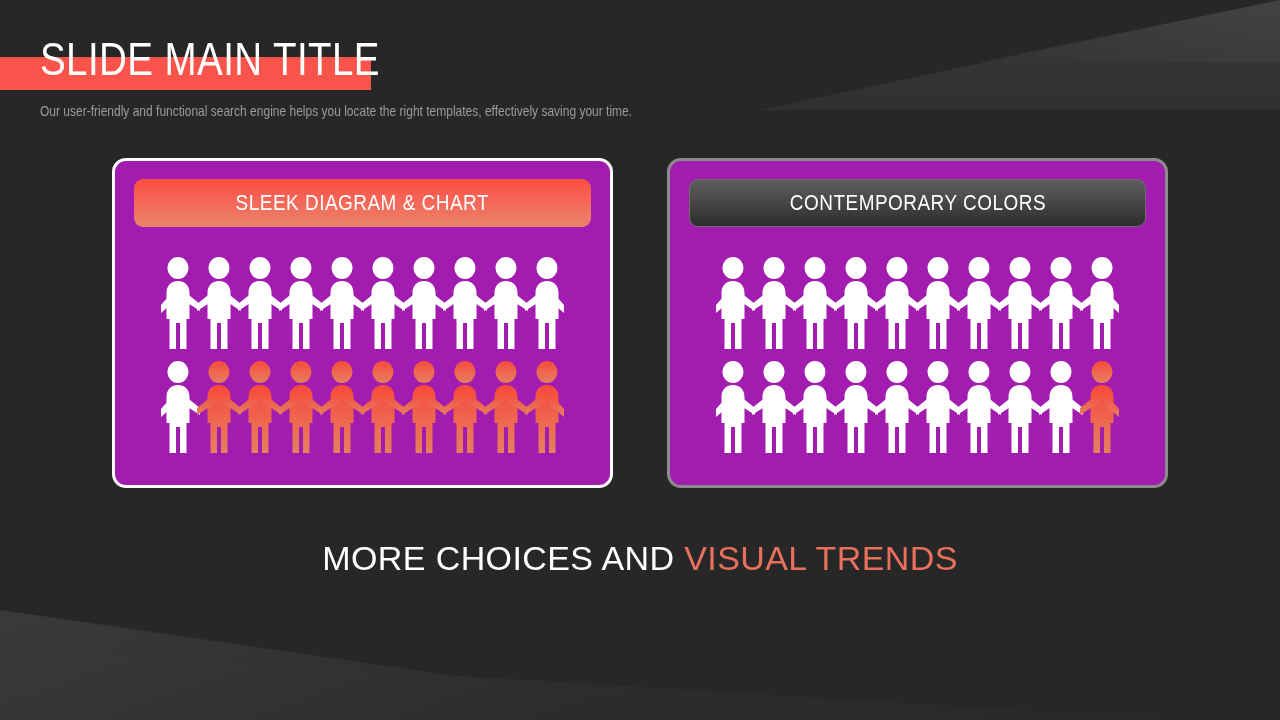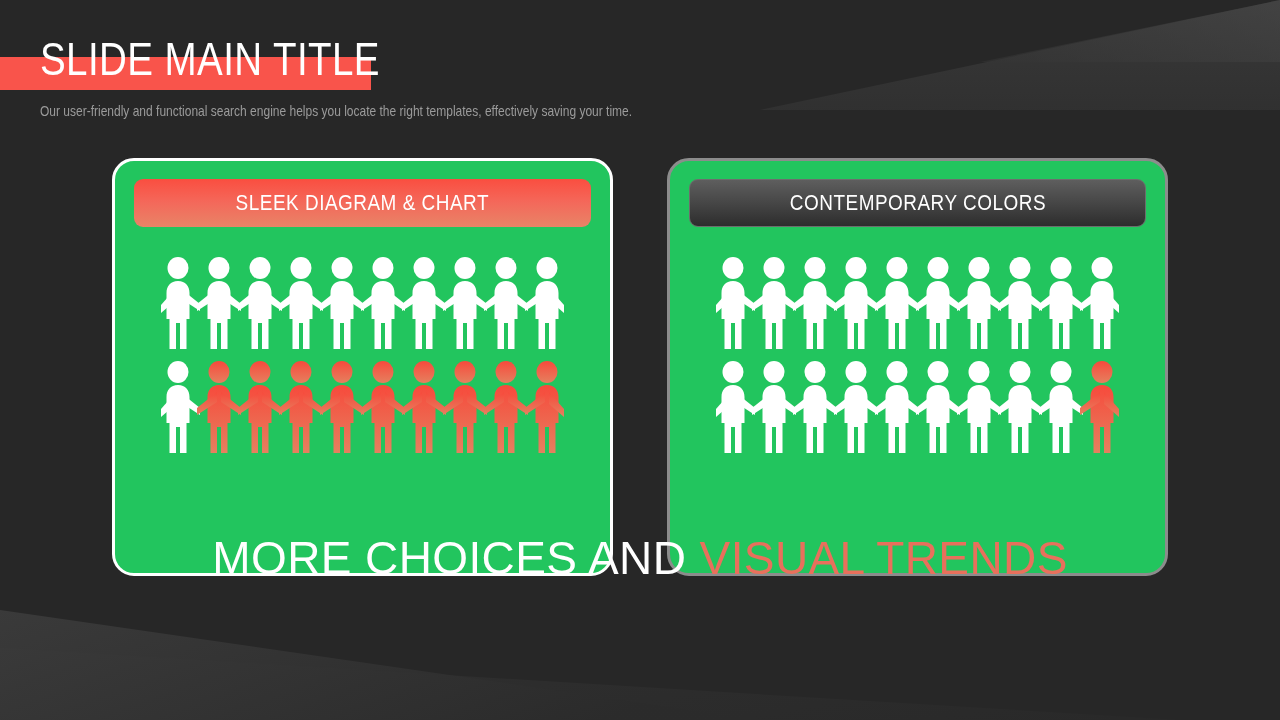--- a/index.html
+++ b/index.html
@@ -87,23 +87,23 @@
     color: #9b9b9b;
     transform: scaleX(.80);
     transform-origin: left top;
     white-space: nowrap;
   }
 
   
   .panel {
     position: absolute;
     top: 158px;
-    height: 418px;
-    border-radius: 22px;
-    background: #22c55e;
+    height: 330px;
+    border-radius: 14px;
+    background: #a21caf;
   }
   .panel-left  { left: 112px;  width: 501px; border: 3px solid #ffffff; }
   .panel-right { left: 667px;  width: 501px; border: 3px solid #8c8c8c; }
 
   .panel-header {
     position: absolute;
     left: 19px; right: 19px; top: 18px;
     height: 48px;
     border-radius: 9px;
     display: flex;
@@ -140,21 +140,21 @@
   .person svg { display: block; }
 
   
   .footer {
     position: absolute;
     left: 0; right: 0; top: 533px;
     text-align: center;
   }
   .footer-head {
     font-family: "Liberation Sans Narrow", "Liberation Sans", sans-serif;
-    font-size: 46px;
+    font-size: 34px;
     line-height: 50px;
     letter-spacing: .4px;
     color: #ffffff;
     white-space: nowrap;
   }
   .footer-head .accent { color: #e8705c; }
   .footer-sub {
     margin-top: 3px;
     font-family: "Liberation Sans Narrow", "Liberation Sans", sans-serif;
     font-size: 25px;

